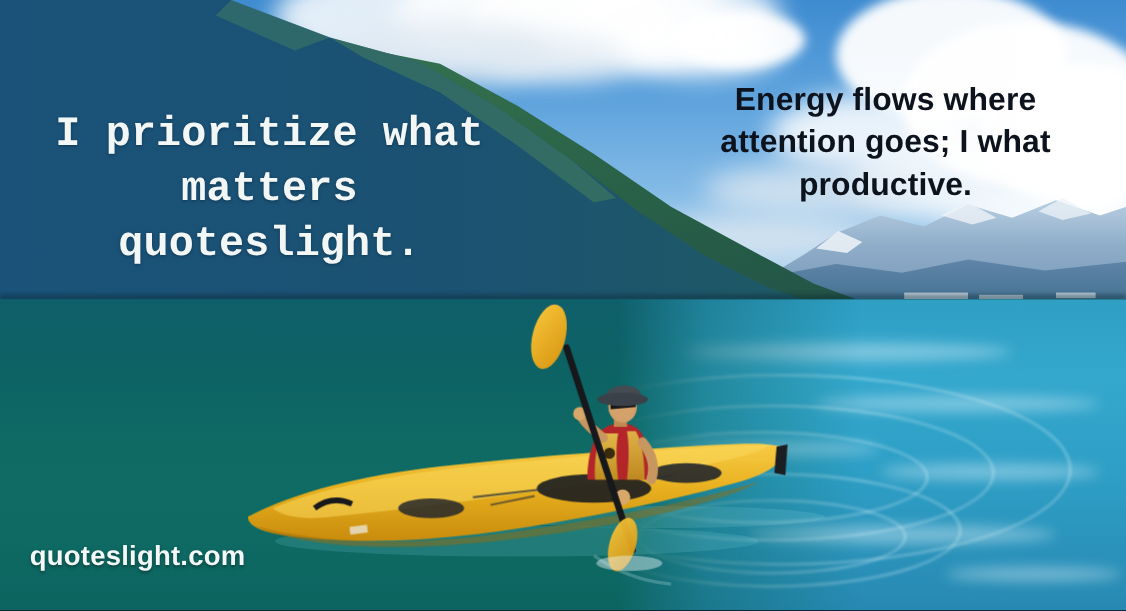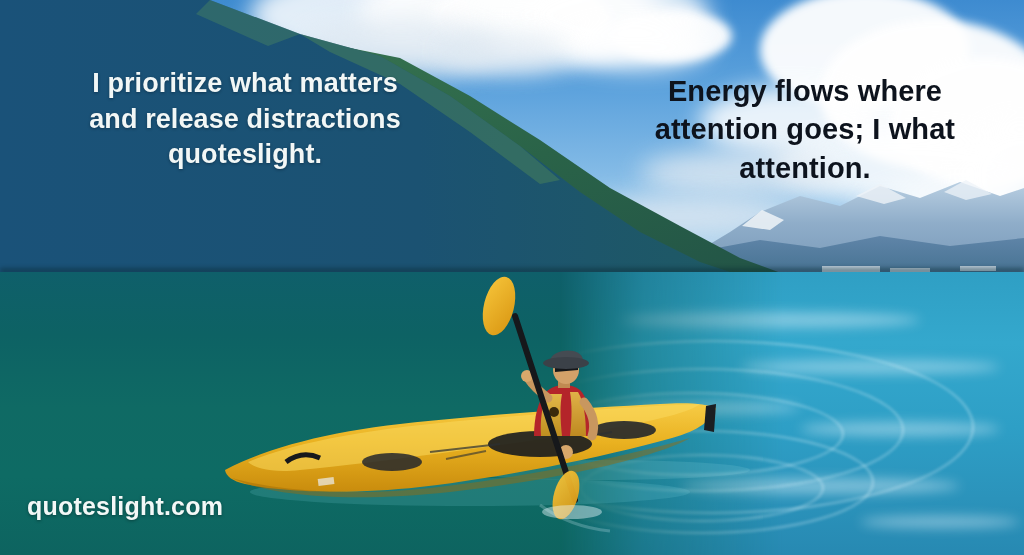--- a/index.html
+++ b/index.html
@@ -99,25 +99,26 @@
   
   .quote {
     position: absolute;
     text-align: center;
     font-weight: 700;
     line-height: 1.32;
     letter-spacing: .1px;
   }
   #quote-left {
     left: 14px;
-    top: 66px;
+    top: 98px;
     width: 462px;
     color: #f2f7f6;
-    font-size: 27px;
+    font-size: 38px;
     text-shadow: 0 1px 3px rgba(3,25,42,.45);
+    font-family: Liberation Mono, monospace;
   }
   #quote-right {
     left: 608px;
     top: 72px;
     width: 394px;
     color: #0d131d;
     font-size: 29px;
   }
   #watermark {
     position: absolute;
@@ -307,25 +308,24 @@
       <ellipse cx="499" cy="306" rx="15" ry="30" transform="rotate(14 499 306)" fill="url(#blade)"></ellipse>
 
       <ellipse cx="566" cy="495" rx="12" ry="25" transform="rotate(16 566 495)" fill="url(#blade)" opacity=".95"></ellipse>
 
       <ellipse cx="572" cy="512" rx="30" ry="7" fill="#e8f7fb" opacity=".45"></ellipse>
     </g>
   </svg>
 
   <div class="quote" id="quote-left">
     <div>I prioritize what matters</div>
-    <div>and release distractions</div>
     <div>quoteslight.</div>
   </div>
 
   <div class="quote" id="quote-right">
     <div>Energy flows where</div>
     <div>attention goes; I what</div>
-    <div>attention.</div>
+    <div>productive.</div>
   </div>
 
   <div id="watermark">quoteslight.com</div>
 
 </div>
 
 </body></html>

